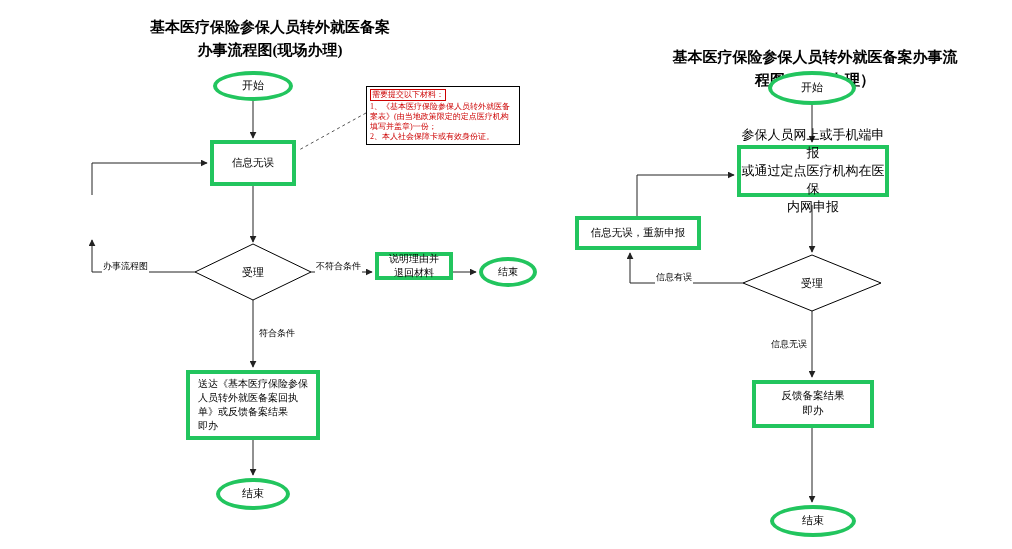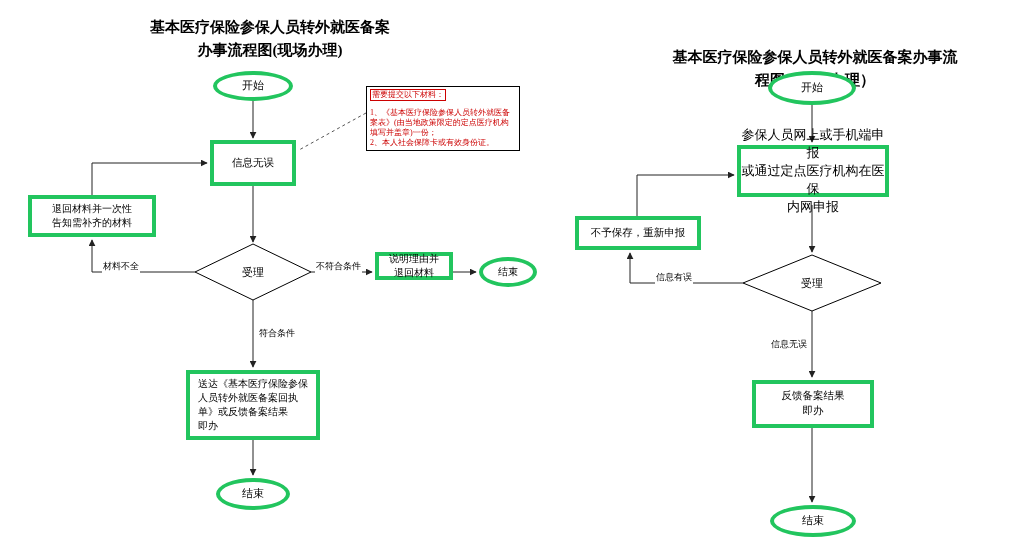--- a/index.html
+++ b/index.html
@@ -11,21 +11,21 @@
           display:flex; align-items:center; justify-content:center; text-align:center;
           font-size:10.5px; line-height:1.4; white-space:pre-line; }
   .oval { border-radius:50%; }
   .dtext { position:absolute; z-index:3; display:flex; align-items:center; justify-content:center;
            font-size:11px; background:transparent; }
   .title { position:absolute; z-index:2; font-weight:bold; font-size:15px; line-height:1.55;
            text-align:center; white-space:pre-line; }
   .edge-label { position:absolute; z-index:3; font-size:9px; background:#fff; padding:0 1px; }
   .note { position:absolute; z-index:2; border:1px solid #000; background:#fff;
           padding:2px 3px; font-size:8px; line-height:1.25; color:#c00; text-align:left; }
-  .note-header { display:inline-block; border:1px solid #c00; color:#c00; padding:0 1px; margin-bottom:7px; }
+  .note-header { display:inline-block; border:1px solid #c00; color:#c00; padding:0 1px; margin-bottom:1px; }
   .note-body { white-space:pre-line; color:#c00; }
   .big-box { text-align:left; padding:3px 6px; }
 </style>
 </head>
 <body>
 
 <div class="canvas">
 
   <svg class="layer" width="1012" height="549" viewBox="0 0 1012 549">
     <defs>
@@ -62,24 +62,22 @@
   <div class="node" style="left:210px; top:140px; width:86px; height:46px;">信息无误</div>
 
   <div class="note" style="left:366px; top:86px; width:154px;">
     <span class="note-header">需要提交以下材料：</span>
     <div class="note-body">1、《基本医疗保险参保人员转外就医备案表》(由当地政策限定的定点医疗机构填写并盖章)一份；
 2、本人社会保障卡或有效身份证。</div>
   </div>
 
   <div class="dtext" style="left:195px; top:244px; width:116px; height:56px;">受理</div>
 
-  <div class="node" style="left:28px; top:195px; width:128px; height:42px; font-size:10px;">退回材料并一次性
-告知需补齐的材料</div>
 
-  <div class="edge-label" style="left:102px; top:260px;">材料不全</div>
+  <div class="edge-label" style="left:102px; top:260px;">办事流程图</div>
 
   <div class="edge-label" style="left:315px; top:260px;">不符合条件</div>
 
   <div class="edge-label" style="left:258px; top:327px;">符合条件</div>
 
   <div class="node" style="left:375px; top:252px; width:78px; height:28px; font-size:10px;">说明理由并
 退回材料</div>
 
   <div class="node oval" style="left:479px; top:257px; width:58px; height:30px; font-size:10px;">结束</div>
 
@@ -94,21 +92,21 @@
 程图（网上办理）</div>
 
   <div class="node oval" style="left:768px; top:71px; width:88px; height:34px; font-size:11px;">开始</div>
 
   <div class="node" style="left:737px; top:145px; width:152px; height:52px; font-size:13px;">参保人员网上或手机端申报
 或通过定点医疗机构在医保
 内网申报</div>
 
   <div class="dtext" style="left:743px; top:255px; width:138px; height:56px;">受理</div>
 
-  <div class="node" style="left:575px; top:216px; width:126px; height:34px; font-size:10.5px;">不予保存，重新申报</div>
+  <div class="node" style="left:575px; top:216px; width:126px; height:34px; font-size:10.5px;">信息无误，重新申报</div>
 
   <div class="edge-label" style="left:655px; top:271px;">信息有误</div>
 
   <div class="edge-label" style="left:770px; top:338px;">信息无误</div>
 
   <div class="node" style="left:752px; top:380px; width:122px; height:48px; font-size:10.5px;">反馈备案结果
 即办</div>
 
   <div class="node oval" style="left:770px; top:505px; width:86px; height:32px; font-size:11px;">结束</div>
 

